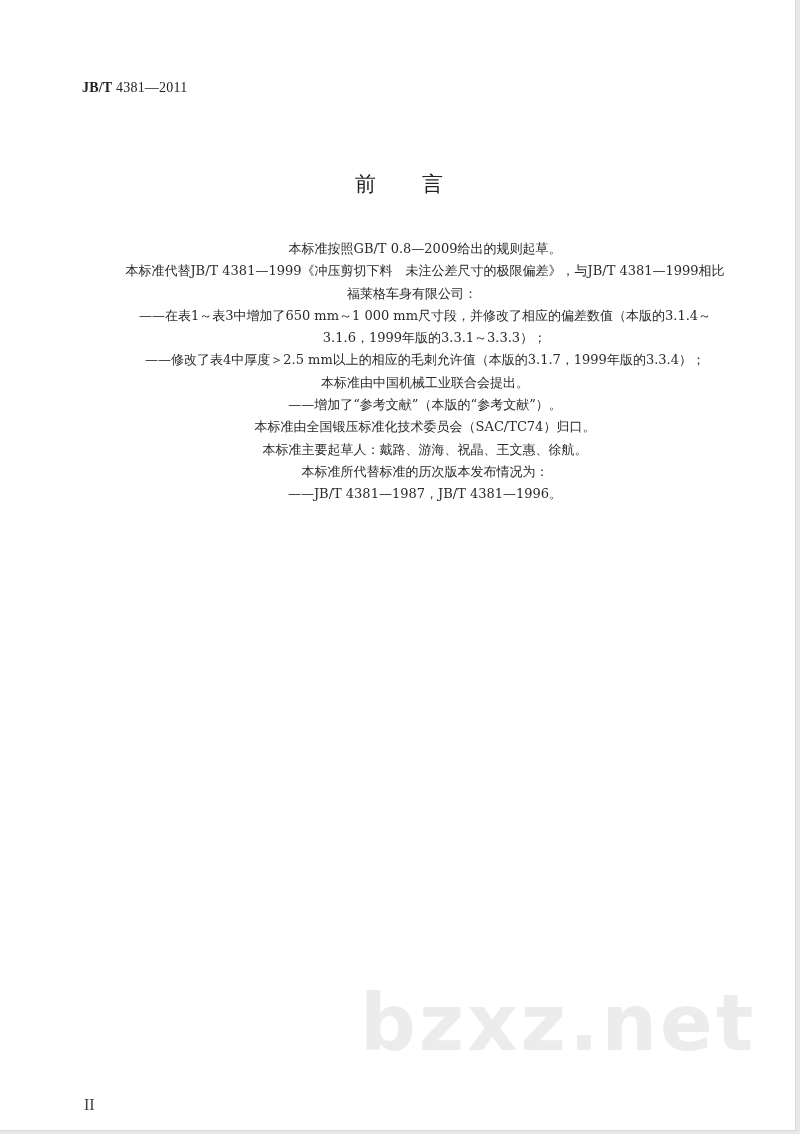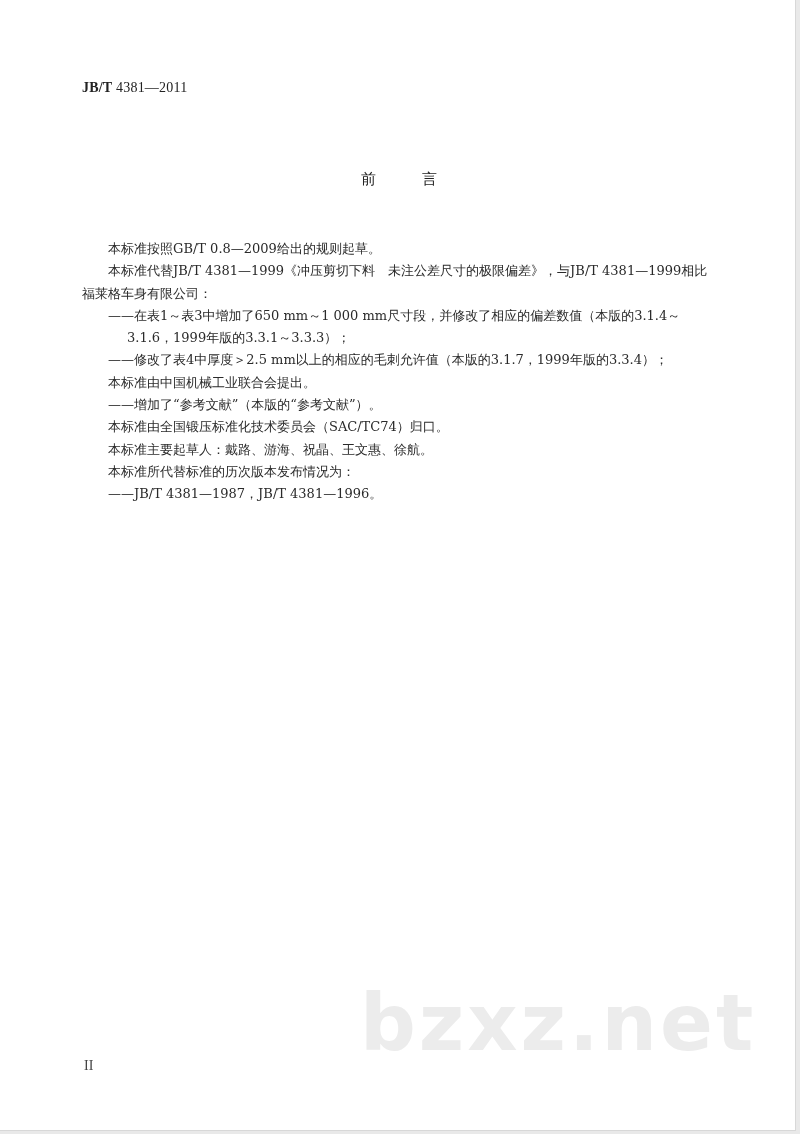--- a/index.html
+++ b/index.html
@@ -1,15 +1,15 @@
 <!DOCTYPE html>
 <html><head>
   <meta charset="utf-8">
   <style>
-    * { box-sizing: border-box; margin: 0; padding: 0; }
+    * { box-sizing: border-box; margin: 0; padding: 0; text-align: center; }
     html, body {
       width: 800px;
       height: 1134px;
       background: #e9e9e9;
       overflow: hidden;
     }
     .page {
       position: absolute;
       left: 0;
       top: 0;
@@ -29,21 +29,21 @@
       letter-spacing: 0.2px;
     }
     .header-code .bold { font-weight: bold; }
     .title {
       position: absolute;
       left: 0;
       width: 800px;
       top: 170px;
       text-align: center;
       font-family: "DejaVu Sans", sans-serif;
-      font-size: 15px;
+      font-size: 21px;
       color: #222;
       letter-spacing: 2px;
     }
     .title span { display: inline-block; }
     .title .gap { width: 44px; }
     .body {
       position: absolute;
       left: 82px;
       top: 238px;
       width: 660px;
@@ -62,23 +62,23 @@
       font-family: "DejaVu Sans", sans-serif;
       font-weight: bold;
       font-size: 78px;
       letter-spacing: 3px;
       color: #ececec;
       line-height: 1;
     }
     .page-number {
       position: absolute;
       left: 84px;
-      top: 1058px;
+      top: 1096px;
       font-family: "Liberation Serif", serif;
-      font-size: 14px;
+      font-size: 16px;
       color: #444;
     }
   </style>
 </head>
 <body>
 
 <div class="page">
 
   <div class="header-code">
     <span class="bold">JB/T</span><span> 4381—2011</span>

